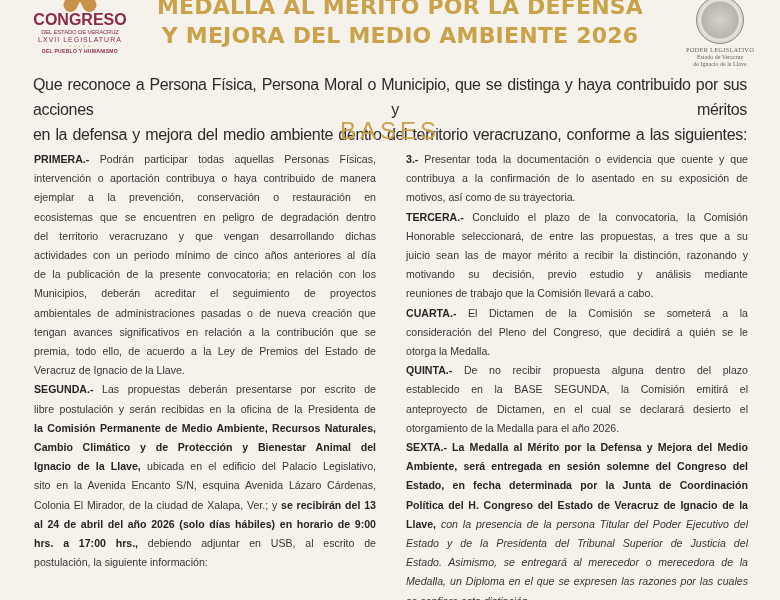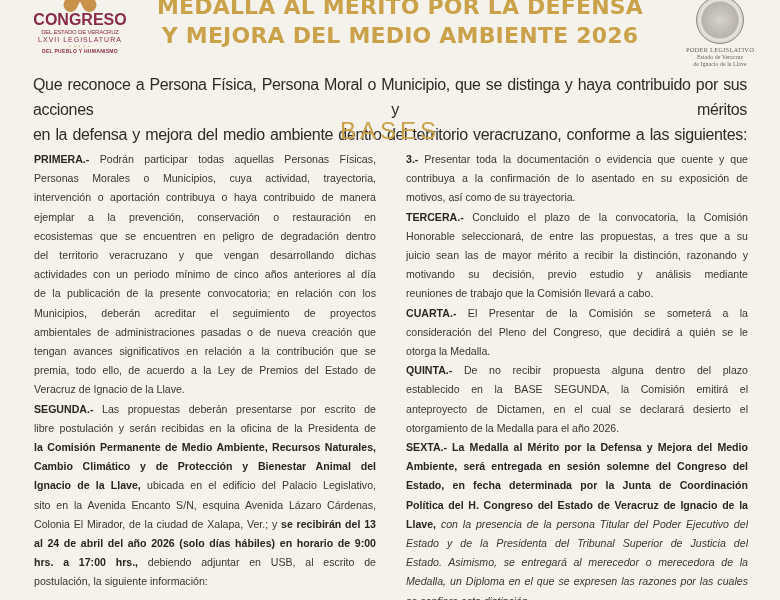--- a/index.html
+++ b/index.html
@@ -76,21 +76,20 @@
 <div class="intro">
   <span class="intro-line">Que reconoce a Persona Física, Persona Moral o Municipio, que se distinga y haya contribuido por sus acciones y méritos</span>
   <span class="intro-line">en la defensa y mejora del medio ambiente dentro del territorio veracruzano, conforme a las siguientes:</span>
 </div>
 
 <div class="bases">BASES</div>
 
 <div class="col left">
   <div>
     <span class="line"><b>PRIMERA.-</b><span> Podrán participar todas aquellas Personas Físicas,</span></span>
-    <span class="line">Personas Morales o Municipios, cuya actividad, trayectoria,</span>
     <span class="line">intervención o aportación contribuya o haya contribuido de manera</span>
     <span class="line">ejemplar a la prevención, conservación o restauración en</span>
     <span class="line">ecosistemas que se encuentren en peligro de degradación dentro</span>
     <span class="line">del territorio veracruzano y que vengan desarrollando dichas</span>
     <span class="line">actividades con un periodo mínimo de cinco años anteriores al día</span>
     <span class="line">de la publicación de la presente convocatoria; en relación con los</span>
     <span class="line">Municipios, deberán acreditar el seguimiento de proyectos</span>
     <span class="line">ambientales de administraciones pasadas o de nueva creación que</span>
     <span class="line">tengan avances significativos en relación a la contribución que se</span>
     <span class="line">premia, todo ello, de acuerdo a la Ley de Premios del Estado de</span>
@@ -118,21 +117,21 @@
     <span class="line last">motivos, así como de su trayectoria.</span>
   </div>
   <div>
     <span class="line"><b>TERCERA.-</b><span> Concluido el plazo de la convocatoria, la Comisión</span></span>
     <span class="line">Honorable seleccionará, de entre las propuestas, a tres que a su</span>
     <span class="line">juicio sean las de mayor mérito a recibir la distinción, razonando y</span>
     <span class="line">motivando su decisión, previo estudio y análisis mediante</span>
     <span class="line last">reuniones de trabajo que la Comisión llevará a cabo.</span>
   </div>
   <div>
-    <span class="line"><b>CUARTA.-</b><span> El Presentar de la Comisión se someterá a la</span></span>
+    <span class="line"><b>CUARTA.-</b><span> El Dictamen de la Comisión se someterá a la</span></span>
     <span class="line">consideración del Pleno del Congreso, que decidirá a quién se le</span>
     <span class="line last">otorga la Medalla.</span>
   </div>
   <div>
     <span class="line"><b>QUINTA.-</b><span> De no recibir propuesta alguna dentro del plazo</span></span>
     <span class="line">establecido en la BASE SEGUNDA, la Comisión emitirá el</span>
     <span class="line">anteproyecto de Dictamen, en el cual se declarará desierto el</span>
     <span class="line last">otorgamiento de la Medalla para el año 2026.</span>
   </div>
   <div>

